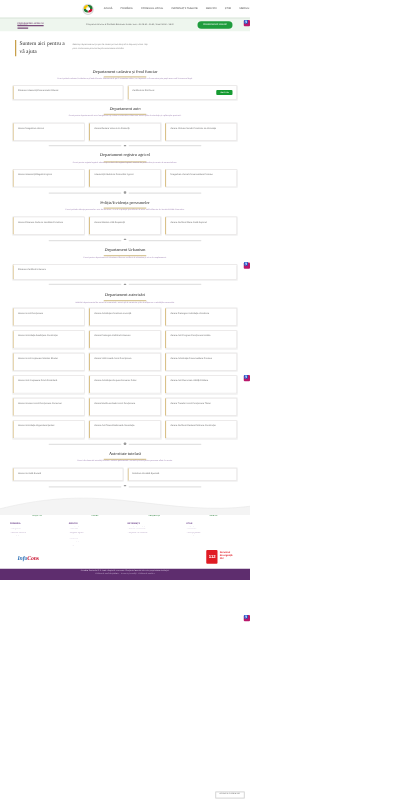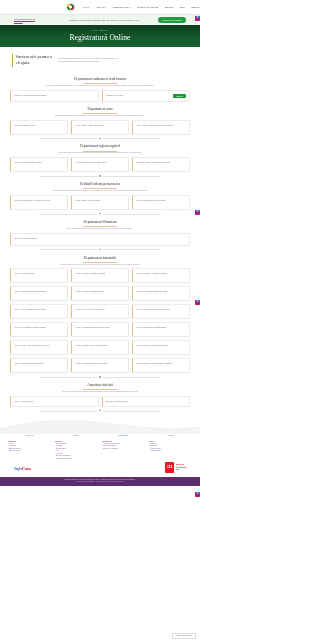--- a/index.html
+++ b/index.html
@@ -138,24 +138,20 @@
 
   <div class="notice">
     <div class="notice-left">
       <b>PROGRAM DE LUCRU CU</b>
       <b>PUBLICUL</b>
     </div>
     <div class="notice-mid">Programul de lucru al Primăriei Sectorului 2 este: Luni - Joi 08:30 - 16:30, Vineri 08:30 - 14:00</div>
     <button class="notice-btn">PROGRAMARE ONLINE</button>
   </div>
 
-  <div class="hero">
-    <div class="crumb">ACASĂ / SERVICII</div>
-    <div class="title">Registratură Online</div>
-  </div>
 
   <div class="content">
     <div class="intro">
       <div class="intro-title">Suntem aici pentru a vă ajuta</div>
       <div class="intro-text">Selectați departamentul și tipul de cerere pe care doriți să o depuneți online. Veți primi confirmarea pe email după transmiterea solicitării.</div>
     </div>
     <div id="sections-host">
         <div class="section">
           <div class="sec-head">
             <div class="sec-title">Departament cadastru și fond funciar</div>

